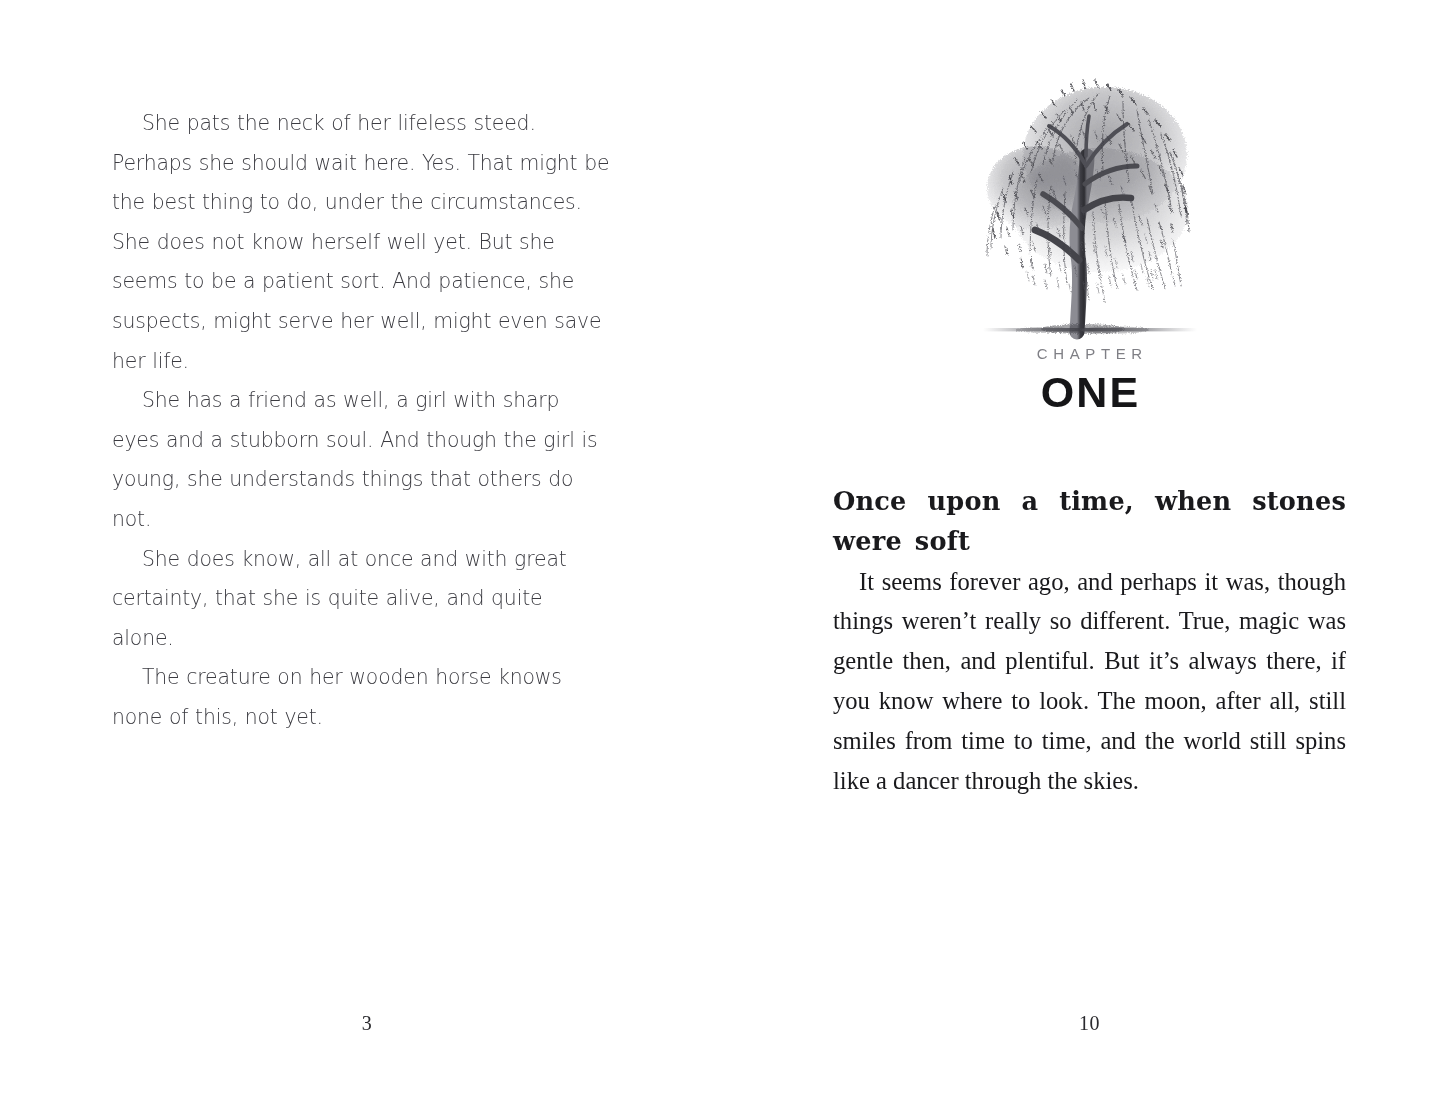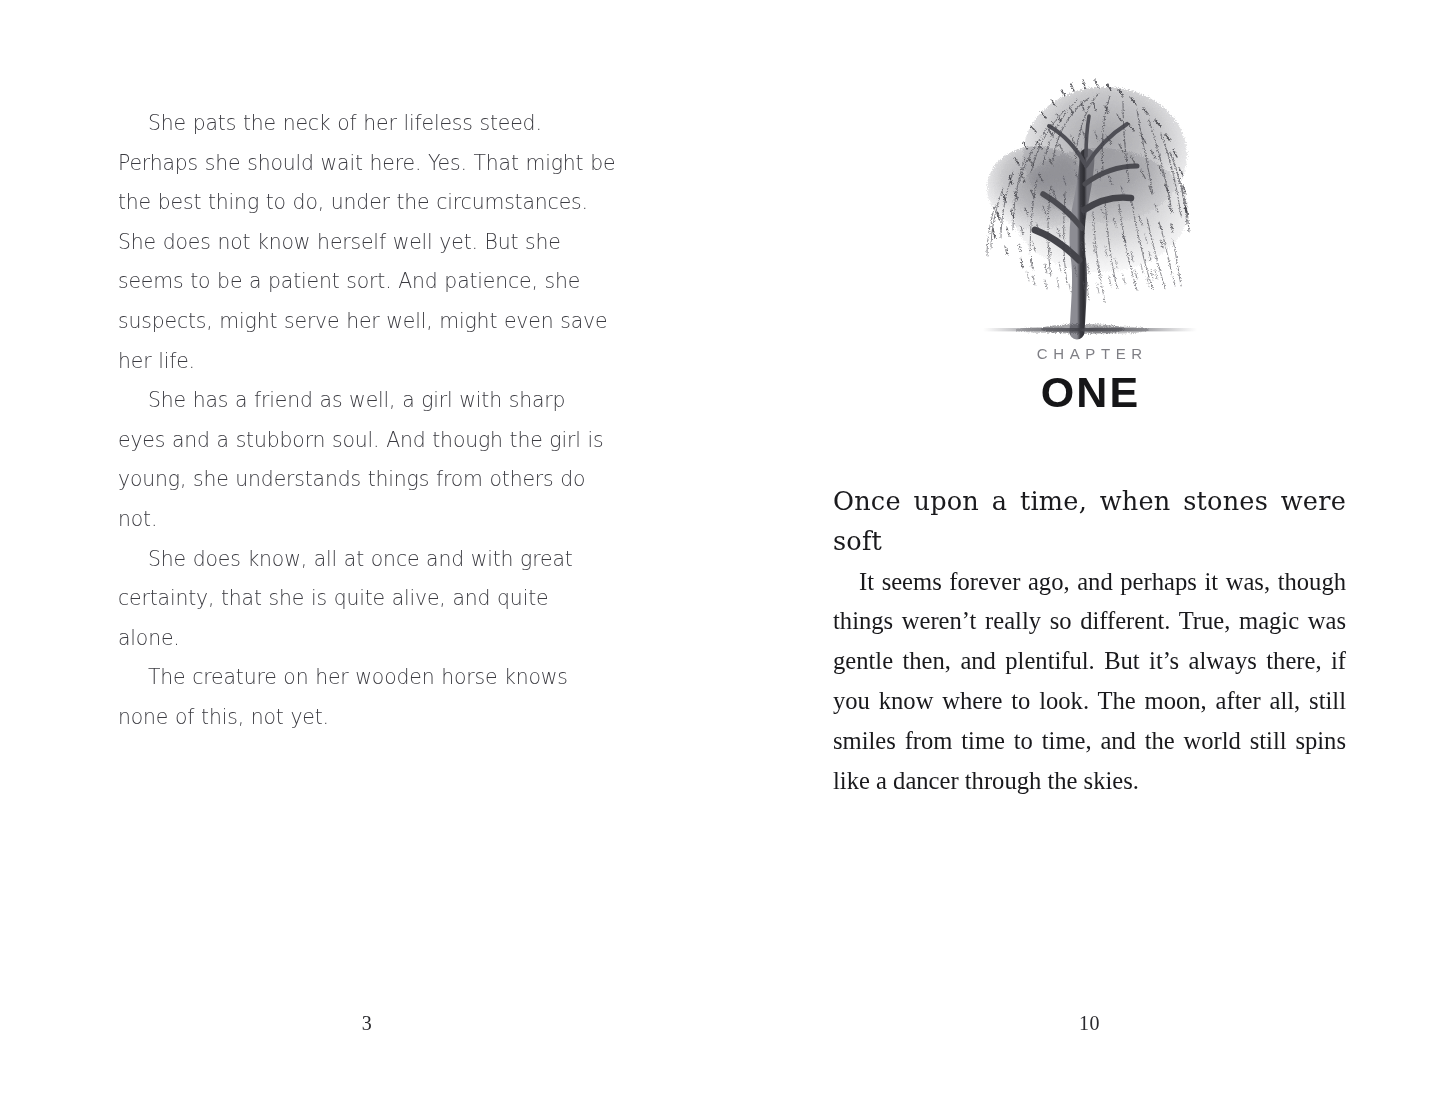--- a/index.html
+++ b/index.html
@@ -12,21 +12,21 @@
     width: 1445px;
     height: 1109px;
     background: #ffffff;
     overflow: hidden;
     font-family: "Liberation Sans", sans-serif;
   }
 
   
   .verso {
     position: absolute;
-    left: 118px;
+    left: 112px;
     top: 104px;
     width: 498px;
   }
   .verso-para {
     margin: 0;
     font-family: "DejaVu Sans", sans-serif;
     font-size: 20.4px;
     line-height: 39.6px;
     color: #3b3b41;
     text-align: left;
@@ -98,21 +98,21 @@
     text-align: justify;
     text-indent: 26px;
   }
   .recto-para.lead {
     text-indent: 0;
   }
   
   .lead-line {
     display: block;
     font-family: "DejaVu Serif", serif;
-    font-weight: 400;
+    font-weight: 700;
     font-size: 25.6px;
     letter-spacing: 0.2px;
     word-spacing: 3.8px;
     color: #1a1a1d;
   }
   .lead-rest {
     display: block;
   }
 
   
@@ -127,21 +127,21 @@
   .folio-verso { left: 118px; width: 498px; text-align: center; }
   .folio-recto { left: 833px; width: 513px; text-align: center; }
 </style>
 </head>
 <body>
 
 <div id="page">
 
   <div class="verso">
     <p class="verso-para">She pats the neck of her lifeless steed. Perhaps she should wait here. Yes. That might be the best thing to do, under the circumstances. She does not know herself well yet. But she seems to be a patient sort. And patience, she suspects, might serve her well, might even save her life.</p>
-    <p class="verso-para">She has a friend as well, a girl with sharp eyes and a stubborn soul. And though the girl is young, she understands things from others do not.</p>
+    <p class="verso-para">She has a friend as well, a girl with sharp eyes and a stubborn soul. And though the girl is young, she understands things that others do not.</p>
     <p class="verso-para">She does know, all at once and with great certainty, that she is quite alive, and quite alone.</p>
     <p class="verso-para">The creature on her wooden horse knows none of this, not yet.</p>
   </div>
 
   <div class="recto">
 
     <div class="tree-block">
       <div class="tree-svg-wrap">
         <svg viewBox="0 0 250 282" width="250" height="282" aria-hidden="true">
           <defs>

